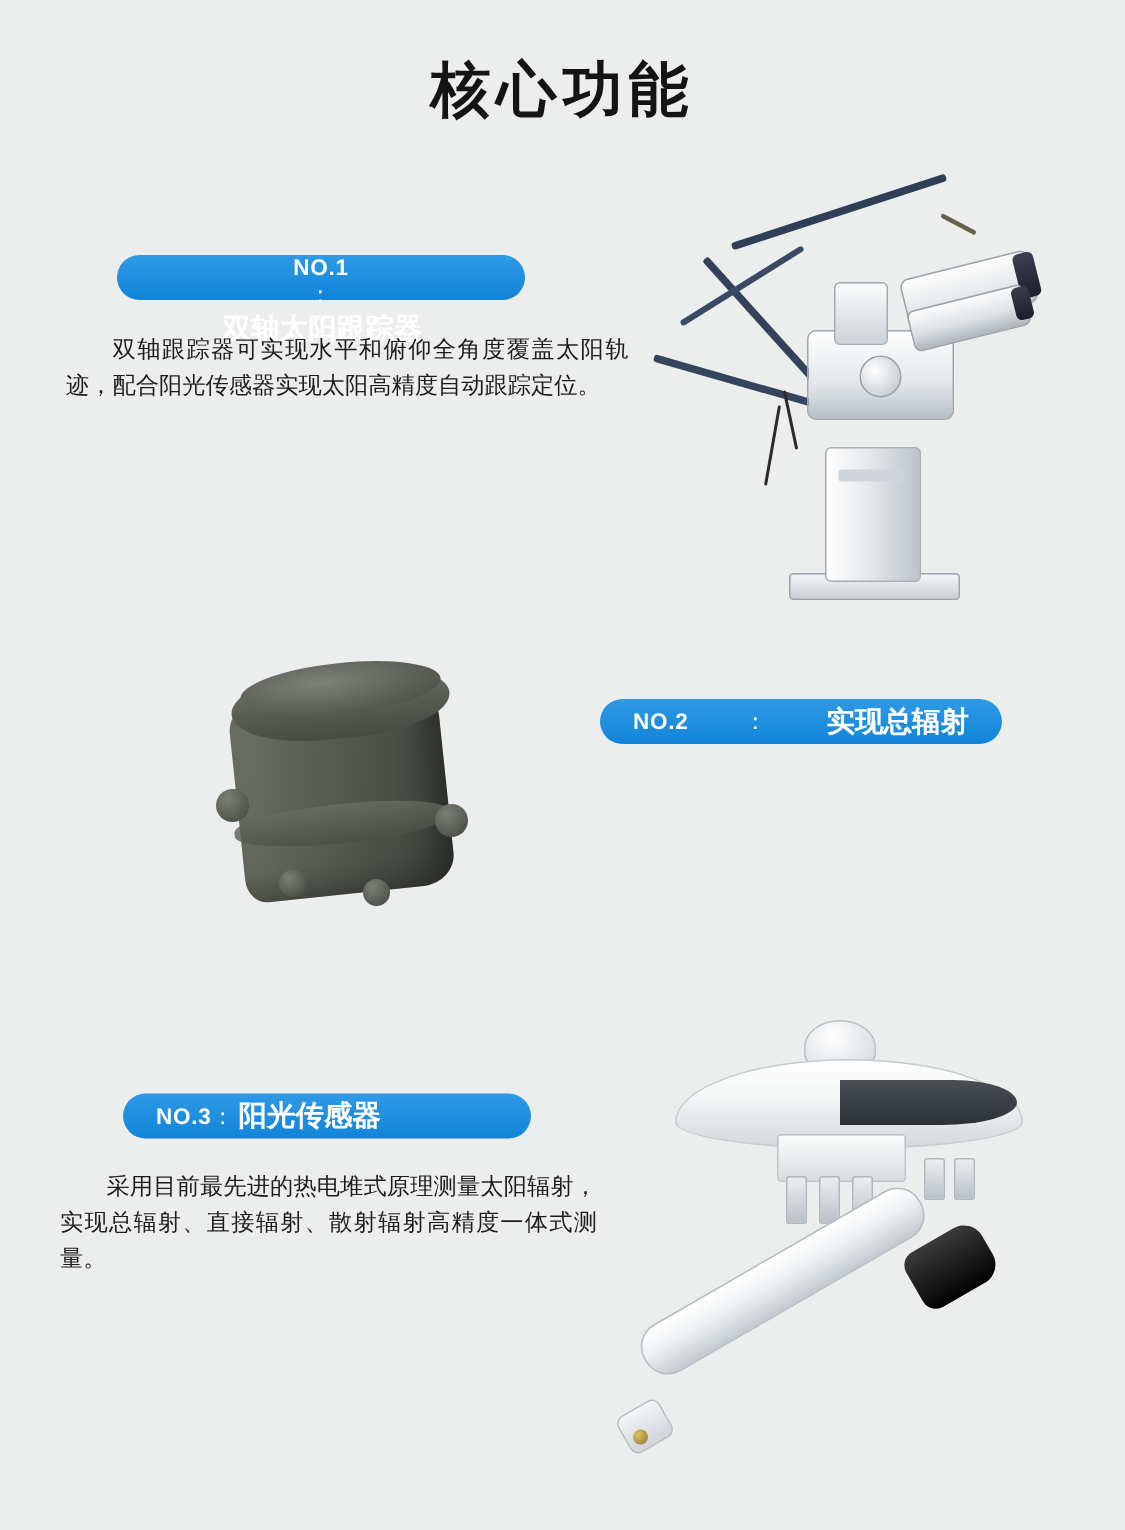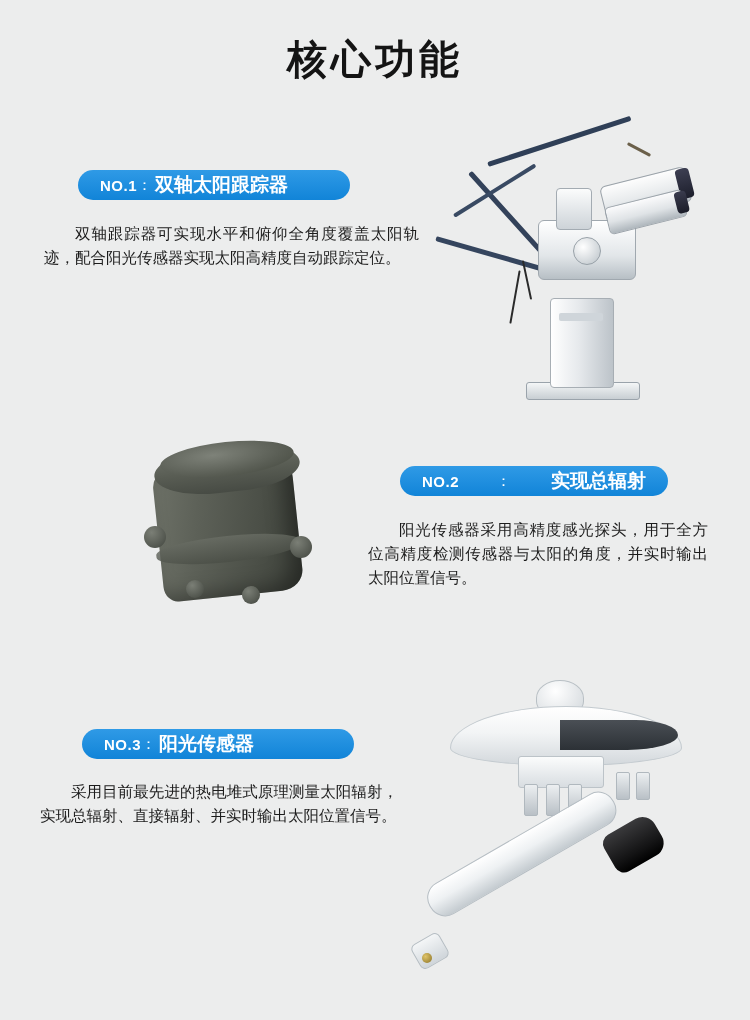--- a/index.html
+++ b/index.html
@@ -54,21 +54,21 @@
   }
   .pill .sep {
     margin: 0 1px 0 0;
   }
   .pill .name {
     font-size: 19px;
     margin-left: 2px;
     font-weight: bold;
   }
 
-  .pill-1 { top: 170px; left: 78px; width: 272px; }
+  .pill-1 { top: 170px; left: 78px; width: 272px; flex-direction: column; }
   .pill-2 { top: 466px; left: 400px; width: 268px; justify-content: space-between; }
   .pill-3 { top: 729px; left: 82px; width: 272px; }
 
   
   .para {
     position: absolute;
     font-size: 15.5px;
     line-height: 24px;
     color: #1c1c1c;
     text-align: justify;
@@ -436,43 +436,40 @@
     <div class="cable"></div>
     <div class="cable2"></div>
   </div>
 
   <div class="pill pill-2">
     <span class="no">NO.2</span>
     <span class="sep">：</span>
     <span class="name">实现总辐射</span>
   </div>
 
-  <div class="para para-2 right">
-    <p>阳光传感器采用高精度感光探头，用于全方位高精度检测传感器与太阳的角度，并实时输出太阳位置信号。</p>
-  </div>
 
   <div class="art2">
     <div class="body"></div>
     <div class="cap"></div>
     <div class="cap-top"></div>
     <div class="ring"></div>
     <div class="lug lug-l"></div>
     <div class="lug lug-r"></div>
     <div class="lug lug-b1"></div>
     <div class="lug lug-b2"></div>
   </div>
 
   <div class="pill pill-3">
     <span class="no">NO.3</span>
     <span class="sep">：</span>
     <span class="name">阳光传感器</span>
   </div>
 
   <div class="para para-3">
-    <p>采用目前最先进的热电堆式原理测量太阳辐射，实现总辐射、直接辐射、并实时输出太阳位置信号。</p>
+    <p>采用目前最先进的热电堆式原理测量太阳辐射，实现总辐射、直接辐射、散射辐射高精度一体式测量。</p>
   </div>
 
   <div class="art3">
     <div class="dome"></div>
     <div class="shade"></div>
     <div class="shade-dark"></div>
     <div class="bodybox"></div>
     <div class="leg leg1"></div>
     <div class="leg leg2"></div>
     <div class="leg leg3"></div>

